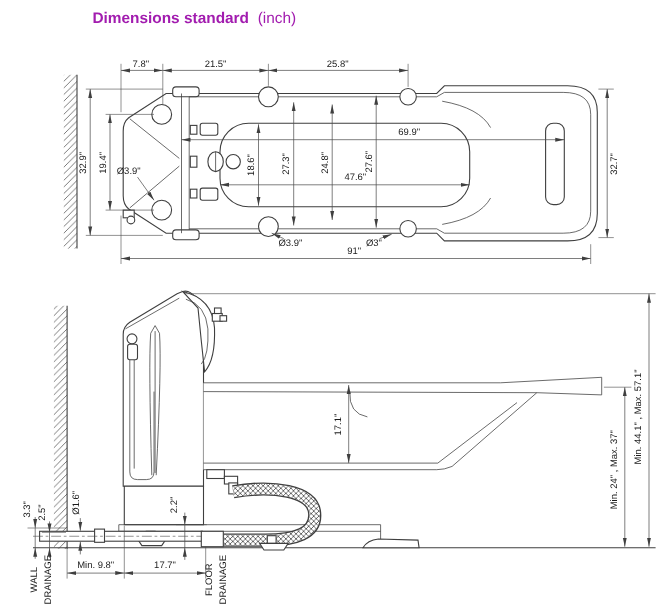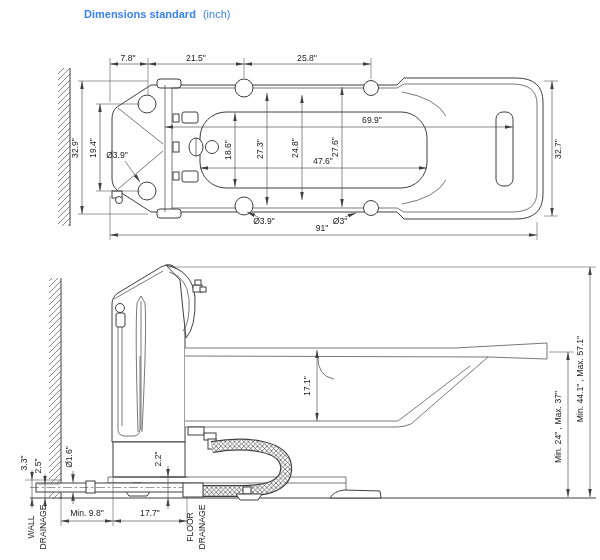--- a/index.html
+++ b/index.html
@@ -1,18 +1,18 @@
 <!DOCTYPE html>
 <html><head>
 <meta charset="utf-8">
 <style>
   html,body{margin:0;padding:0;background:#fff;}
   .page{position:relative;width:600px;height:560px;background:#ffffff;overflow:hidden;
         font-family:"Liberation Sans",sans-serif;}
-  .title{position:absolute;left:84px;top:8px;font-size:11px;color:#3b82f6;white-space:nowrap;}
+  .title{position:absolute;left:84px;top:8px;font-size:14px;color:#a21caf;white-space:nowrap;}
   .title .t-main{font-weight:bold;}
   .title .t-suffix{font-weight:normal;margin-left:4px;}
   svg{position:absolute;left:0;top:0;}
   .ln{fill:none;stroke:#3f3f3f;stroke-width:1;}
   .lnw{fill:#ffffff;stroke:#3f3f3f;stroke-width:1;}
   .lnt{fill:none;stroke:#3f3f3f;stroke-width:0.7;}
   .ext{fill:none;stroke:#4a4a4a;stroke-width:0.55;}
   .dim{fill:none;stroke:#4a4a4a;stroke-width:0.65;}
   .da{marker-start:url(#arr);marker-end:url(#arr);}
   .de{marker-end:url(#arr);}

